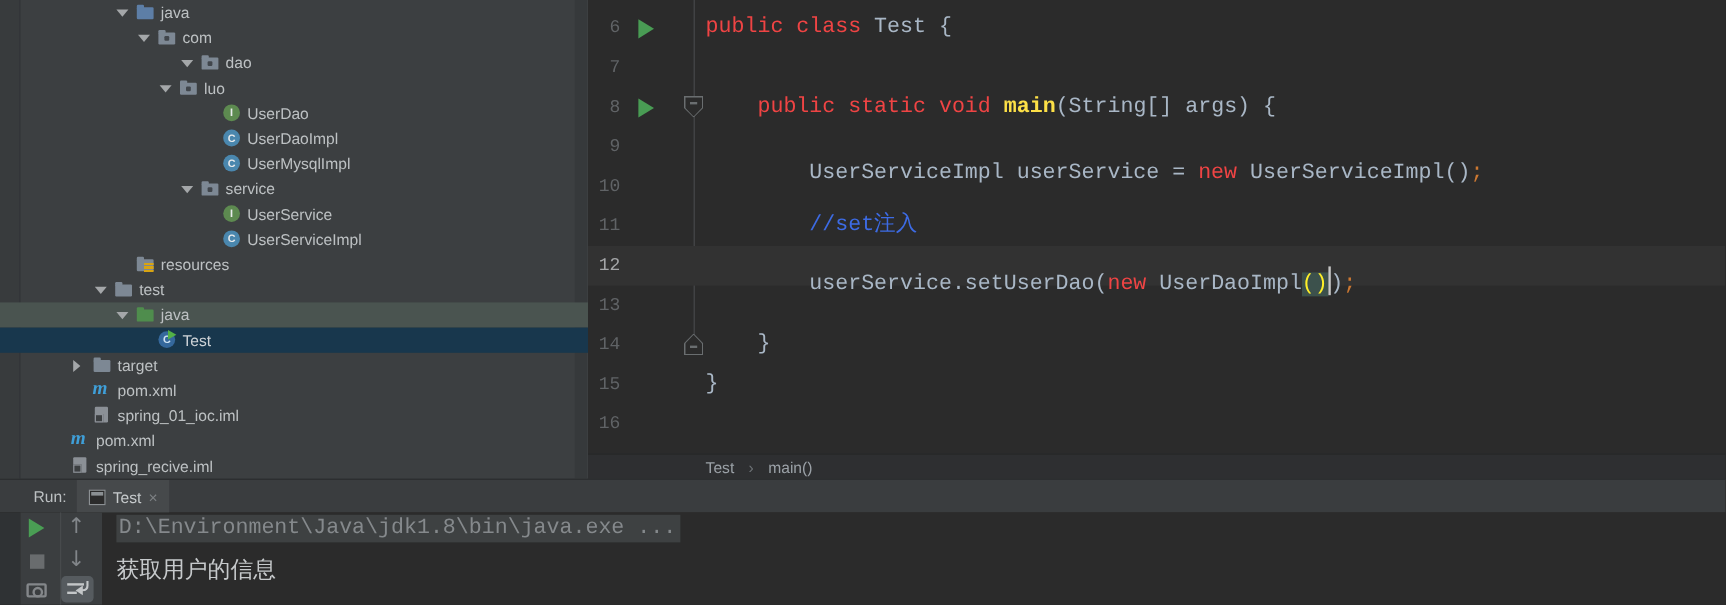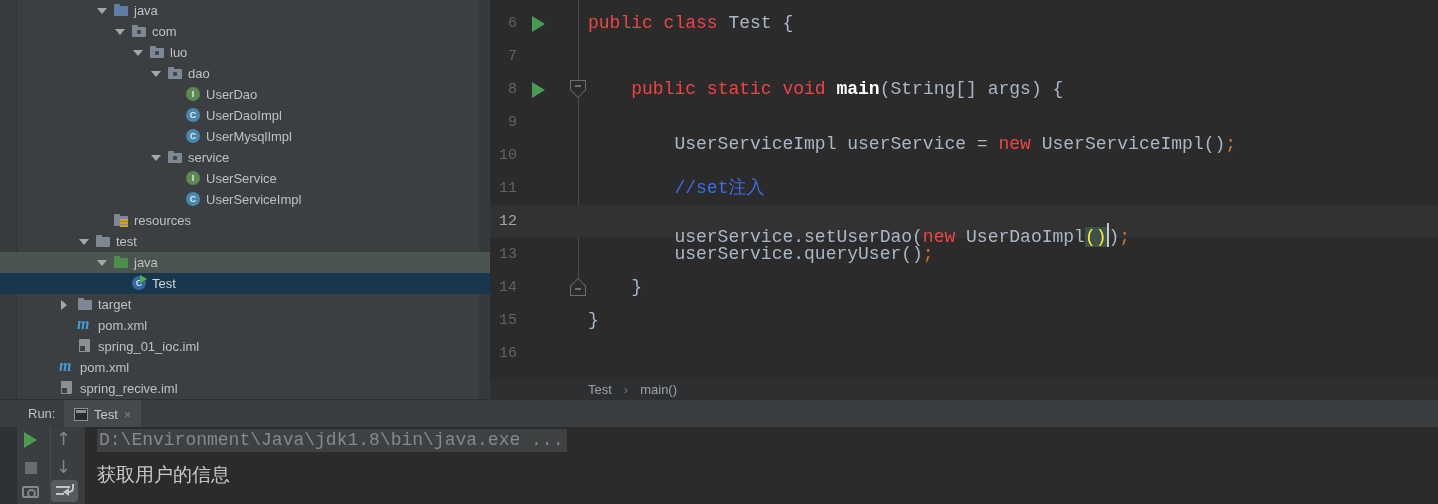--- a/index.html
+++ b/index.html
@@ -72,21 +72,21 @@
                      background:#2b2b2b; clip-path:inherit; }
   .fold-mk::after { content:""; position:absolute; left:5px; width:6px; height:2px; background:#6a6e70; }
   .fold-start { clip-path:polygon(0 0,100% 0,100% 55%,50% 100%,0 55%); }
   .fold-start::after { top:5px; }
   .fold-end { clip-path:polygon(50% 0,100% 45%,100% 100%,0 100%,0 45%); }
   .fold-end::after { top:10px; }
   .code-line { position:absolute; left:98px; white-space:pre;
        font-family:"Liberation Mono", monospace; font-size:18px; line-height:33px; color:#a9b7c6; }
   .tk-kw { color:#ef4444; }
   .tk-plain { color:#a9b7c6; }
-  .tk-method { color:#ffffff; font-weight:bold; }
+  .tk-method { color:#fde047; font-weight:bold; }
   .tk-comment { color:#3d6be4;margin-top:37px; }
   .tk-semi { color:#cc7832; }
   .tk-hl { color:#ffef28; background:#3c514c; }
   .caret { display:inline-block; width:2px; height:24px; background:#c6c6c6; vertical-align:-5px; }
 
   
   .breadcrumb { position:absolute; left:490px; top:378px; width:948px; height:21px;
       background:#2e2f31; border-top:1px solid #272829; font-size:13px; color:#9ba1a7;
       line-height:21px; }
   .breadcrumb .bc-inner { padding-left:98px; display:flex; gap:12px; }
@@ -154,33 +154,33 @@
           </span>
           <span class="tlabel">java</span>
         </div>
         <div class="tree-row" style="--d: 4;">
           <span class="chev down"></span>
           <span class="ticon package">
             <span class="fol"></span>
           </span>
           <span class="tlabel">com</span>
         </div>
+        <div class="tree-row" style="--d: 6;">
+          <span class="chev down"></span>
+          <span class="ticon package">
+            <span class="fol"></span>
+          </span>
+          <span class="tlabel">dao</span>
+        </div>
         <div class="tree-row" style="--d: 5;">
           <span class="chev down"></span>
           <span class="ticon package">
             <span class="fol"></span>
           </span>
           <span class="tlabel">luo</span>
-        </div>
-        <div class="tree-row" style="--d: 6;">
-          <span class="chev down"></span>
-          <span class="ticon package">
-            <span class="fol"></span>
-          </span>
-          <span class="tlabel">dao</span>
         </div>
         <div class="tree-row" style="--d: 7;">
           <span class="ticon interface">
             <span class="circ">I</span>
           </span>
           <span class="tlabel">UserDao</span>
         </div>
         <div class="tree-row" style="--d: 7;">
           <span class="ticon class">
             <span class="circ">C</span>
@@ -287,21 +287,20 @@
       <div class="lnum" style="top: 106px;">9</div>
       <div class="code-line" style="top: 106px;"></div>
       <div class="lnum" style="top: 139px;">10</div>
       <div class="code-line" style="top: 128px;"><span class="tk-plain">        UserServiceImpl userService = </span><span class="tk-kw">new</span><span class="tk-plain"> UserServiceImpl()</span><span class="tk-semi">;</span></div>
       <div class="lnum" style="top: 172px;">11</div>
       <div class="code-line" style="top: 172px;"><span class="tk-plain">        </span><span class="tk-comment">//set注入</span></div>
       <div class="cur-line" style="top: 205px;"></div>
       <div class="lnum cur" style="top: 205px;">12</div>
       <div class="code-line" style="top: 205px; margin-top: 16px;"><span class="tk-plain">        userService.setUserDao(</span><span class="tk-kw">new</span><span class="tk-plain"> UserDaoImpl</span><span class="tk-hl">()</span><span class="caret"></span><span class="tk-plain">)</span><span class="tk-semi">;</span></div>
       <div class="lnum" style="top: 238px;">13</div>
-      <div class="code-line" style="top: 238px;"><span class="tk-plain">        userService.queryUser()</span><span class="tk-semi">;</span></div>
       <div class="lnum" style="top: 271px;">14</div>
       <div class="fold-mk fold-end" style="top: 278px;"></div>
       <div class="code-line" style="top: 271px;"><span class="tk-plain">    }</span></div>
       <div class="lnum" style="top: 304px;">15</div>
       <div class="code-line" style="top: 304px;"><span class="tk-plain">}</span></div>
       <div class="lnum" style="top: 337px;">16</div>
       <div class="code-line" style="top: 337px;"></div>
     </div>
 
   <div class="breadcrumb">

